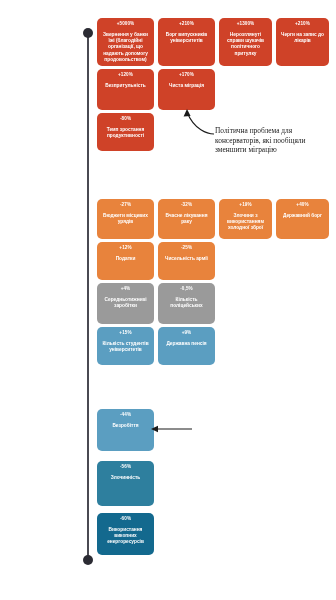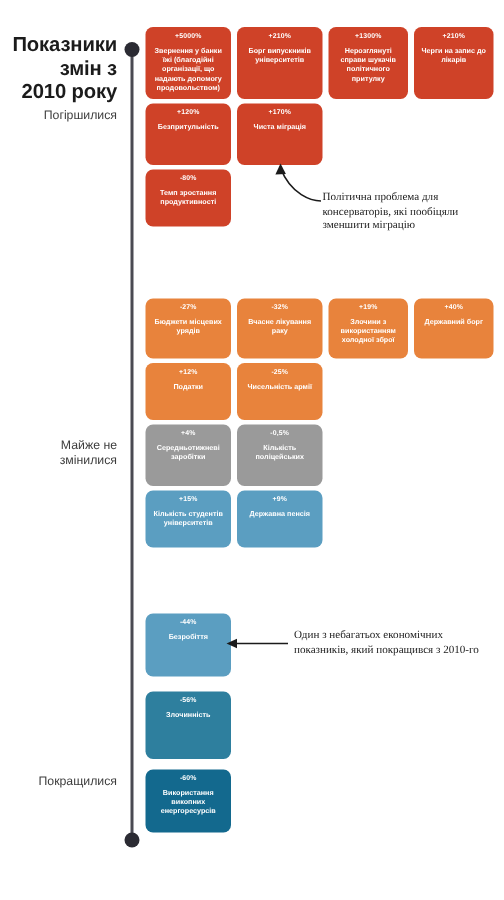--- a/index.html
+++ b/index.html
@@ -126,36 +126,20 @@
     overflow: visible;
   }
   #arrow-migration { left: 178px; top: 106px; }
   #arrow-unemploy  { left: 150px; top: 424px; }
 </style>
 </head>
 <body>
 
 <div id="infographic">
 
-  <div class="left-col">
-    <div class="title">
-      <div>Показники</div>
-      <div>змін з</div>
-      <div>2010 року</div>
-    </div>
-
-    <div class="group-label" id="label-worse">Погіршилися</div>
-
-    <div class="group-label" id="label-same">
-      <div>Майже не</div>
-      <div>змінилися</div>
-    </div>
-
-    <div class="group-label" id="label-better">Покращилися</div>
-  </div>
 
   <div class="axis-line"></div>
   <div class="axis-dot" id="axis-dot-top"></div>
   <div class="axis-dot" id="axis-dot-bottom"></div>
 
   <div class="card c-red" style="left:97px; top:18px; width:57px; height:48px;">
     <span class="pct">+5000%</span>
     <span class="cap">Звернення у банки їжі (благодійні організації, що надають допомогу продовольством)</span>
   </div>
 
@@ -257,15 +241,14 @@
   <svg class="arrow-svg" id="arrow-migration" width="40" height="30">
     <path d="M36,28 C30,28 16,24 9,6" stroke="#1b1b1b" stroke-width="1.1" fill="none"></path>
     <path d="M9,3 L5.6,10.4 L12.6,10.0 Z" fill="#1b1b1b"></path>
   </svg>
   <div class="annotation" id="annotation-migration">Політична проблема для консерваторів, які пообіцяли зменшити міграцію</div>
 
   <svg class="arrow-svg" id="arrow-unemploy" width="44" height="10">
     <path d="M4,5 L42,5" stroke="#1b1b1b" stroke-width="1.1" fill="none"></path>
     <path d="M1,5 L8,1.8 L8,8.2 Z" fill="#1b1b1b"></path>
   </svg>
-  <div class="annotation" id="annotation-unemploy">Один з небагатьох економічних показників, який покращився з 2010-го</div>
 
 </div>
 
 </body></html>

